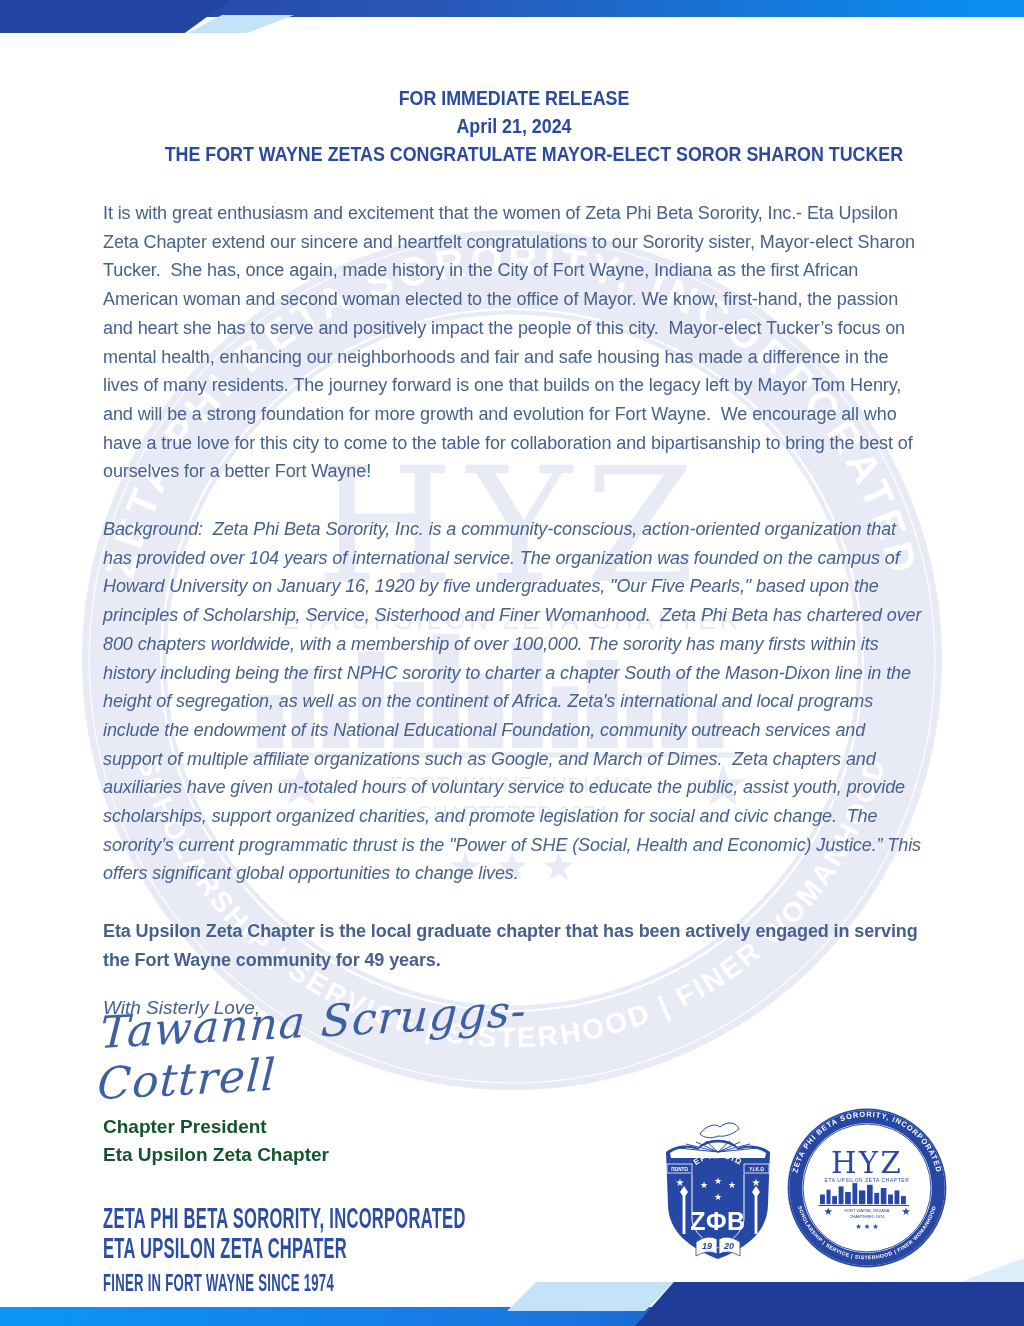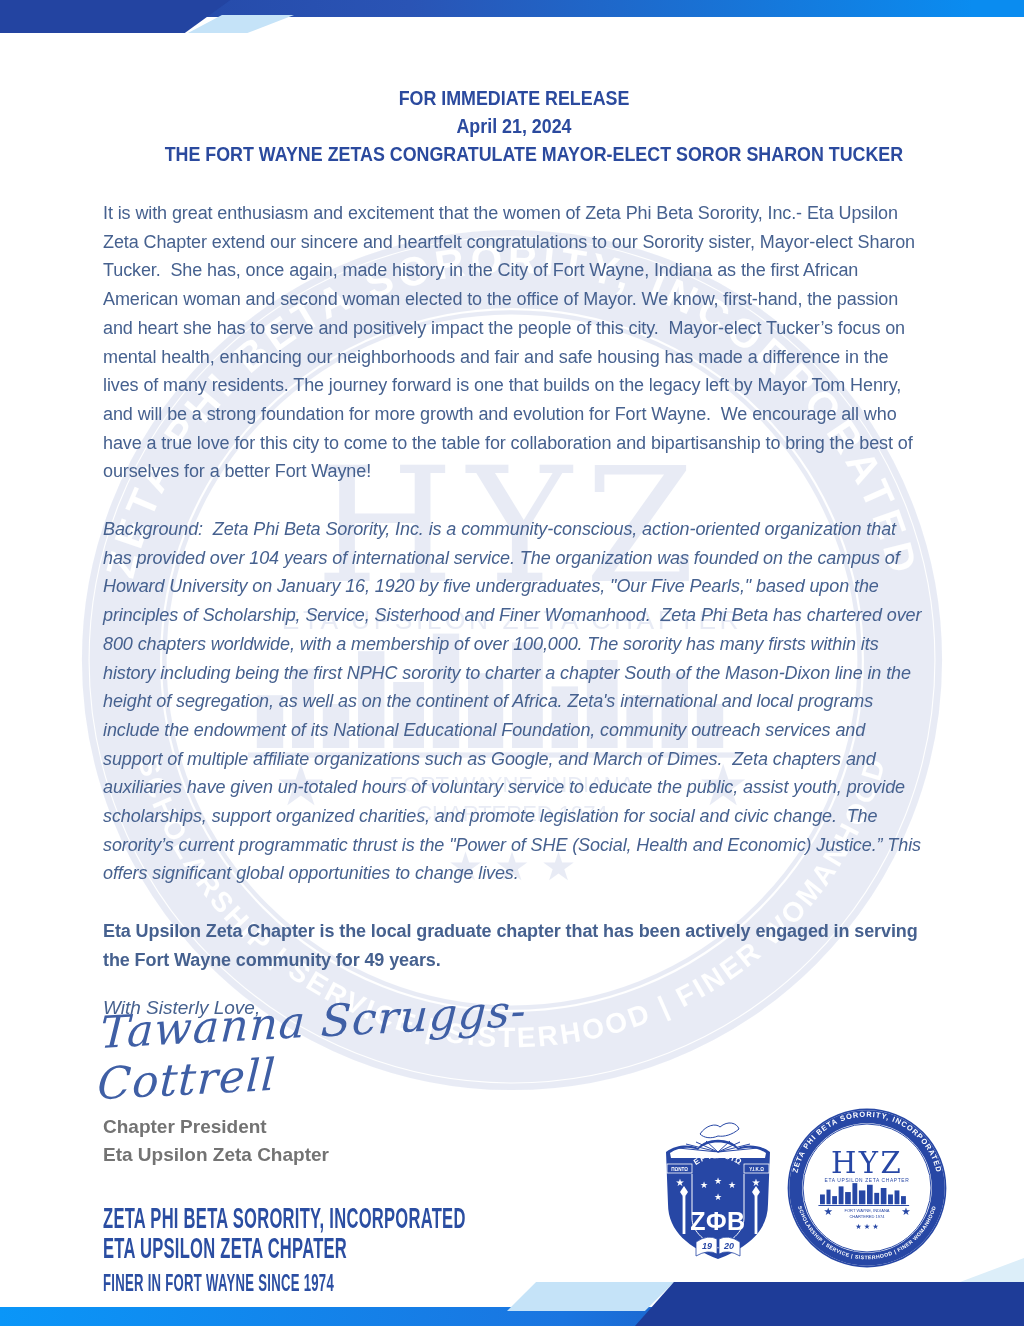--- a/index.html
+++ b/index.html
@@ -35,21 +35,21 @@
     transform:scaleX(0.85);transform-origin:center;white-space:nowrap;}
   .body-text{color:#46618f;font-size:18px;line-height:28.7px;letter-spacing:-0.1px;white-space:pre-wrap;}
   .p1{margin-top:31px;}
   .p2{margin-top:29px;font-style:italic;}
   .p3{margin-top:29px;font-weight:bold;}
   .salutation{margin-top:22px;color:#46618f;font-size:19px;font-style:italic;}
   .signature{margin-top:-12px;margin-left:-4px;
     font-family:"DejaVu Serif","Liberation Serif",serif;font-style:italic;
     font-size:44px;color:#3f5fa5;letter-spacing:1px;
     transform:rotate(-3deg) skewX(-6deg);transform-origin:left center;width:500px;}
-  .sig-title{margin-top:4px;color:#737373;font-weight:bold;font-size:19px;line-height:28px;}
+  .sig-title{margin-top:4px;color:#14532d;font-weight:bold;font-size:19px;line-height:28px;}
   
   .footer-block{position:absolute;left:103px;top:1203px;z-index:2;color:#2b4ea2;}
   .footer-line{font-weight:bold;transform:scaleX(0.57);transform-origin:left center;white-space:nowrap;}
   .footer-line.l1{font-size:29px;line-height:30px;letter-spacing:0.5px;}
   .footer-line.l2{font-size:29px;line-height:30px;letter-spacing:0.5px;}
   .footer-line.l3{font-size:23px;line-height:26px;margin-top:7px;letter-spacing:0.5px;}
   
   .crest{position:absolute;left:658px;top:1112px;width:120px;height:150px;z-index:2;}
   .seal{position:absolute;left:786px;top:1107px;width:162px;height:162px;z-index:2;}
   svg text{font-family:"Liberation Sans","DejaVu Sans",sans-serif;}

